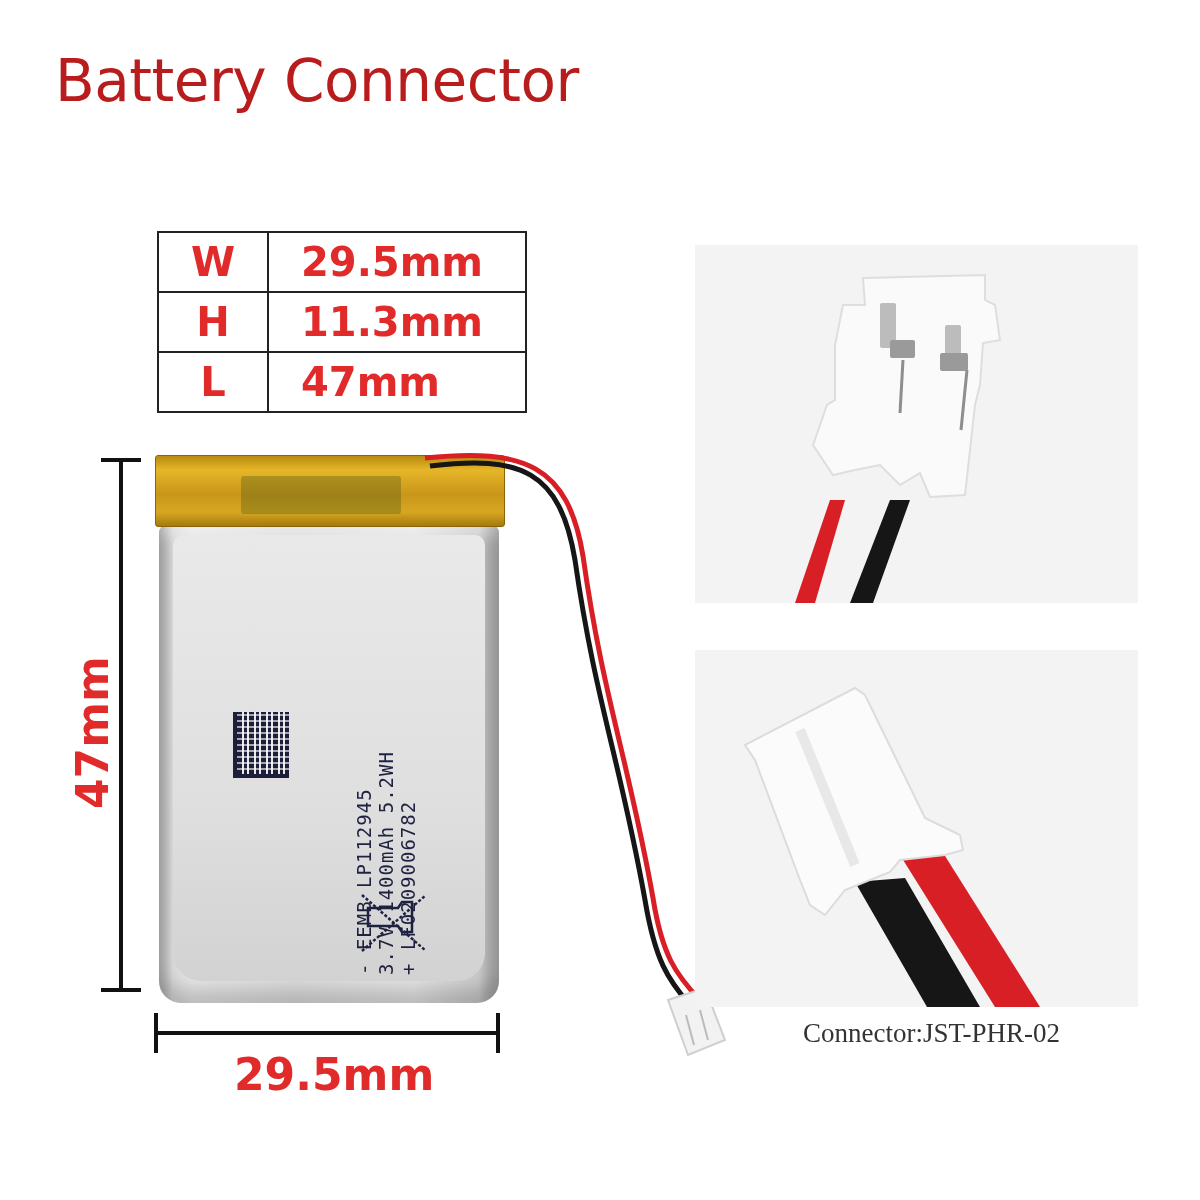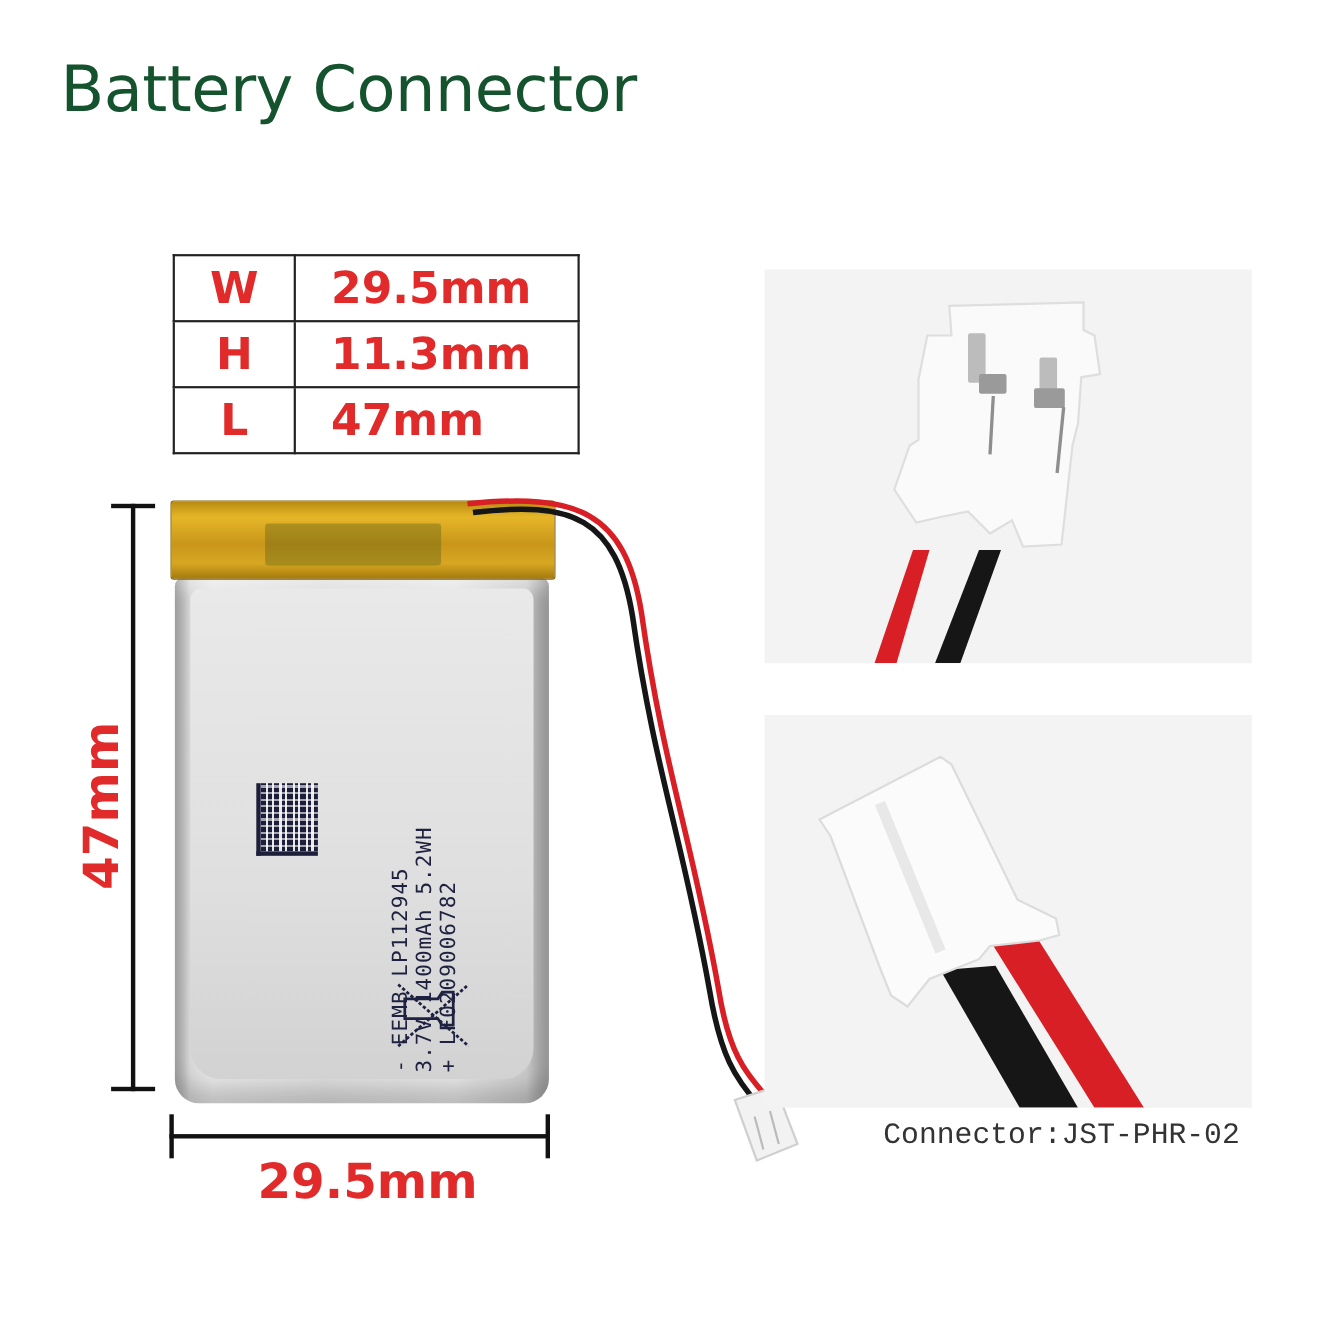--- a/index.html
+++ b/index.html
@@ -1,21 +1,21 @@
 <!DOCTYPE html>
 <html><head>
   <meta charset="utf-8">
   <style>
     html, body { margin: 0; padding: 0; background: #ffffff; }
     body { width: 1200px; height: 1200px; position: relative; overflow: hidden; font-family: "Liberation Sans", sans-serif; }
 
     .title {
       position: absolute; left: 55px; top: 52px;
       font-family: "DejaVu Sans", sans-serif; font-size: 58px; font-weight: 400;
-      color: #14532d; letter-spacing: -0.5px; line-height: 1;
+      color: #b91c1c; letter-spacing: -0.5px; line-height: 1;
     }
 
     
     .spec-table {
       position: absolute; left: 157px; top: 231px; width: 370px; height: 182px;
       border-collapse: collapse; border: 2px solid #222;
     }
     .spec-table td {
       border: 2px solid #222; color: #e12a2a; font-family: "DejaVu Sans", sans-serif;
       font-weight: 700; font-size: 40px; height: 56px; padding: 0; line-height: 1;
@@ -72,21 +72,21 @@
     
     .wire-svg { position: absolute; left: 0; top: 0; width: 1200px; height: 1200px; pointer-events: none; }
 
     
     .panel { position: absolute; left: 695px; width: 443px; background: #f3f3f3; overflow: hidden; }
     .panel-top { top: 245px; height: 358px; }
     .panel-bottom { top: 650px; height: 357px; }
 
     .caption {
       position: absolute; left: 803px; top: 1020px;
-      font-family: Liberation Mono, monospace; font-size: 27px; color: #333; line-height: 1;
+      font-family: Liberation Serif, serif; font-size: 27px; color: #333; line-height: 1;
     }
   </style>
 </head>
 <body>
 
 <div class="title">Battery Connector</div>
 
 <table class="spec-table">
   <tbody>
       <tr>

